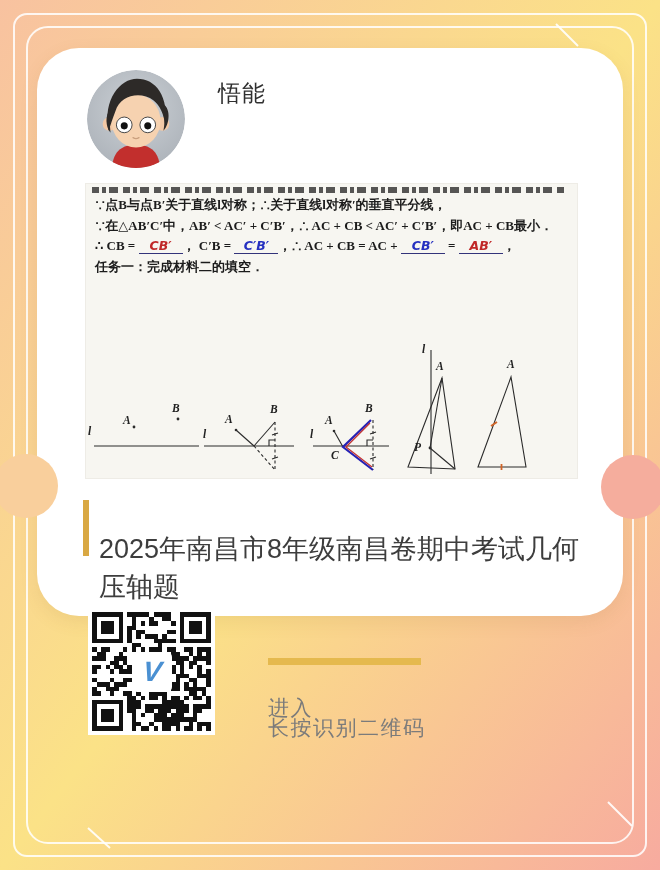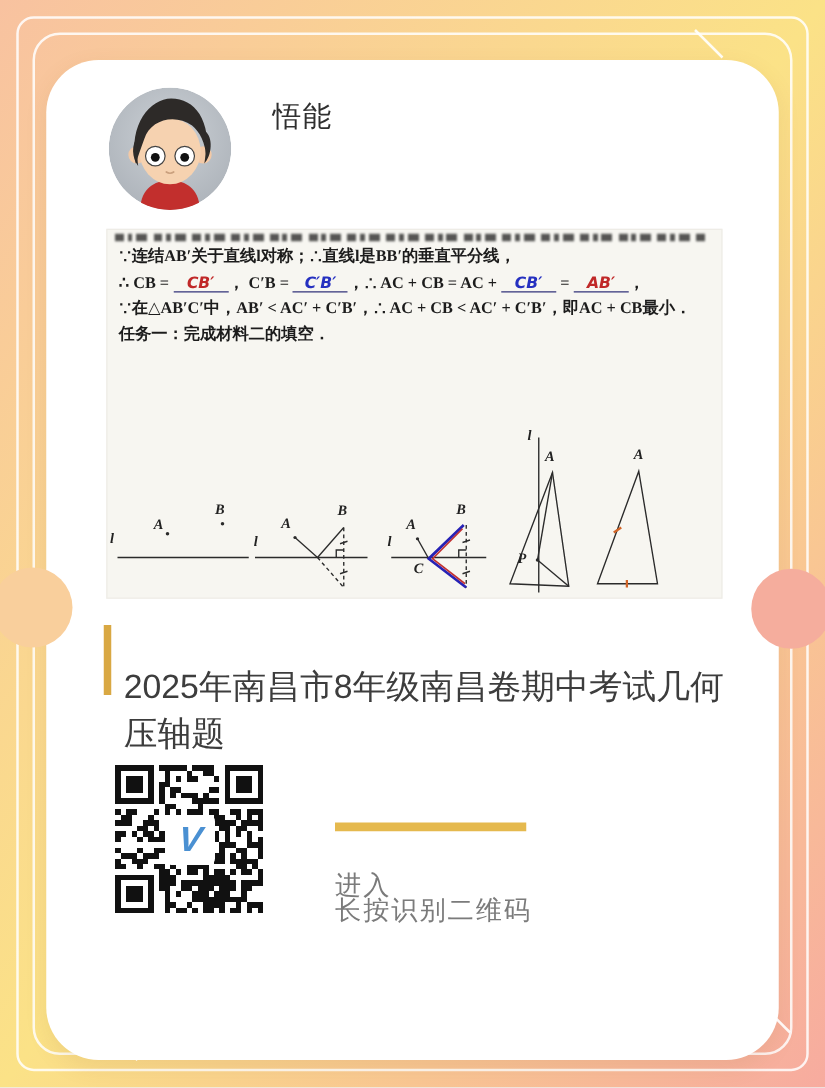--- a/index.html
+++ b/index.html
@@ -6,21 +6,21 @@
   *{box-sizing:border-box;}
   #poster{
     position:relative;width:660px;height:870px;overflow:hidden;
     font-family:"Liberation Sans","DejaVu Sans",sans-serif;
     background:linear-gradient(to bottom right,#f8c2a0 0%,#fbe287 50%,#f7ab9f 100%);
   }
   .frame-outer{position:absolute;inset:13px;border:2px solid rgba(255,255,255,.85);border-radius:14px;pointer-events:none;}
   .frame-inner{position:absolute;inset:26px;border:2px solid rgba(255,255,255,.85);border-radius:22px;pointer-events:none;}
   .flourish{position:absolute;inset:0;width:660px;height:870px;pointer-events:none;}
   .card{
-    position:absolute;left:37px;top:48px;width:586px;height:800px;
+    position:absolute;left:37px;top:48px;width:586px;height:568px;
     background:#ffffff;border-radius:42px;box-shadow:0 6px 18px rgba(140,90,40,.10);padding-left:48px;
   }
   .notch{position:absolute;width:64px;height:64px;border-radius:50%;z-index:5;}
   .notch-left{left:-6px;top:454px;background:#f9cf9c;}
   .notch-right{left:601px;top:455px;background:#f5ad9d;}
 
   
   .avatar{position:absolute;left:50px;top:22px;width:98px;height:98px;border-radius:50%;overflow:hidden;}
   .user-name{position:absolute;left:181px;top:30px;font-size:23px;color:#2f2f2f;letter-spacing:1px;}
   .invite-subtitle{position:absolute;left:181px;top:84px;font-size:18px;color:#666;letter-spacing:1px;}
@@ -105,23 +105,23 @@
         <circle cx="38" cy="57" r="3.6" fill="#111"></circle>
         <circle cx="62" cy="57" r="3.6" fill="#111"></circle>
         <path d="M47,69 q3,2 6,0" stroke="#caa07e" stroke-width="1.4" fill="none" stroke-linecap="round"></path>
       </svg>
     </div>
     <div class="user-name">悟能</div>
 
     <div class="scan">
       <div class="smudge"></div>
       <div class="scan-text">
-        <p>∵连结AB′关于直线l对称；∴直线l是BB′的垂直平分线，</p>
+        <p>∵点B与点B′关于直线l对称；∴关于直线l对称′的垂直平分线，</p>
+        <p>∵在△AB′C′中，AB′ &lt; AC′ + C′B′，∴ AC + CB &lt; AC′ + C′B′，即AC + CB最小．</p>
         <p><span>∴ CB = </span><span class="blank red">CB′</span><span>， C′B = </span><span class="blank blue">C′B′</span><span>，∴ AC + CB = AC + </span><span class="blank blue">CB′</span><span> = </span><span class="blank red">AB′</span><span>，</span></p>
-        <p>∵在△AB′C′中，AB′ &lt; AC′ + C′B′，∴ AC + CB &lt; AC′ + C′B′，即AC + CB最小．</p>
         <p>任务一：完成材料二的填空．</p>
       </div>
 
       <div class="figures">
         <svg width="493" height="133" viewBox="0 0 493 133" fill="none" stroke="#2b2b2b" stroke-width="1.1">
 
           <line x1="8" y1="100" x2="113" y2="100"></line>
           <circle cx="48" cy="81" r="1.4" fill="#2b2b2b" stroke="none"></circle>
           <circle cx="92" cy="73" r="1.4" fill="#2b2b2b" stroke="none"></circle>
 

